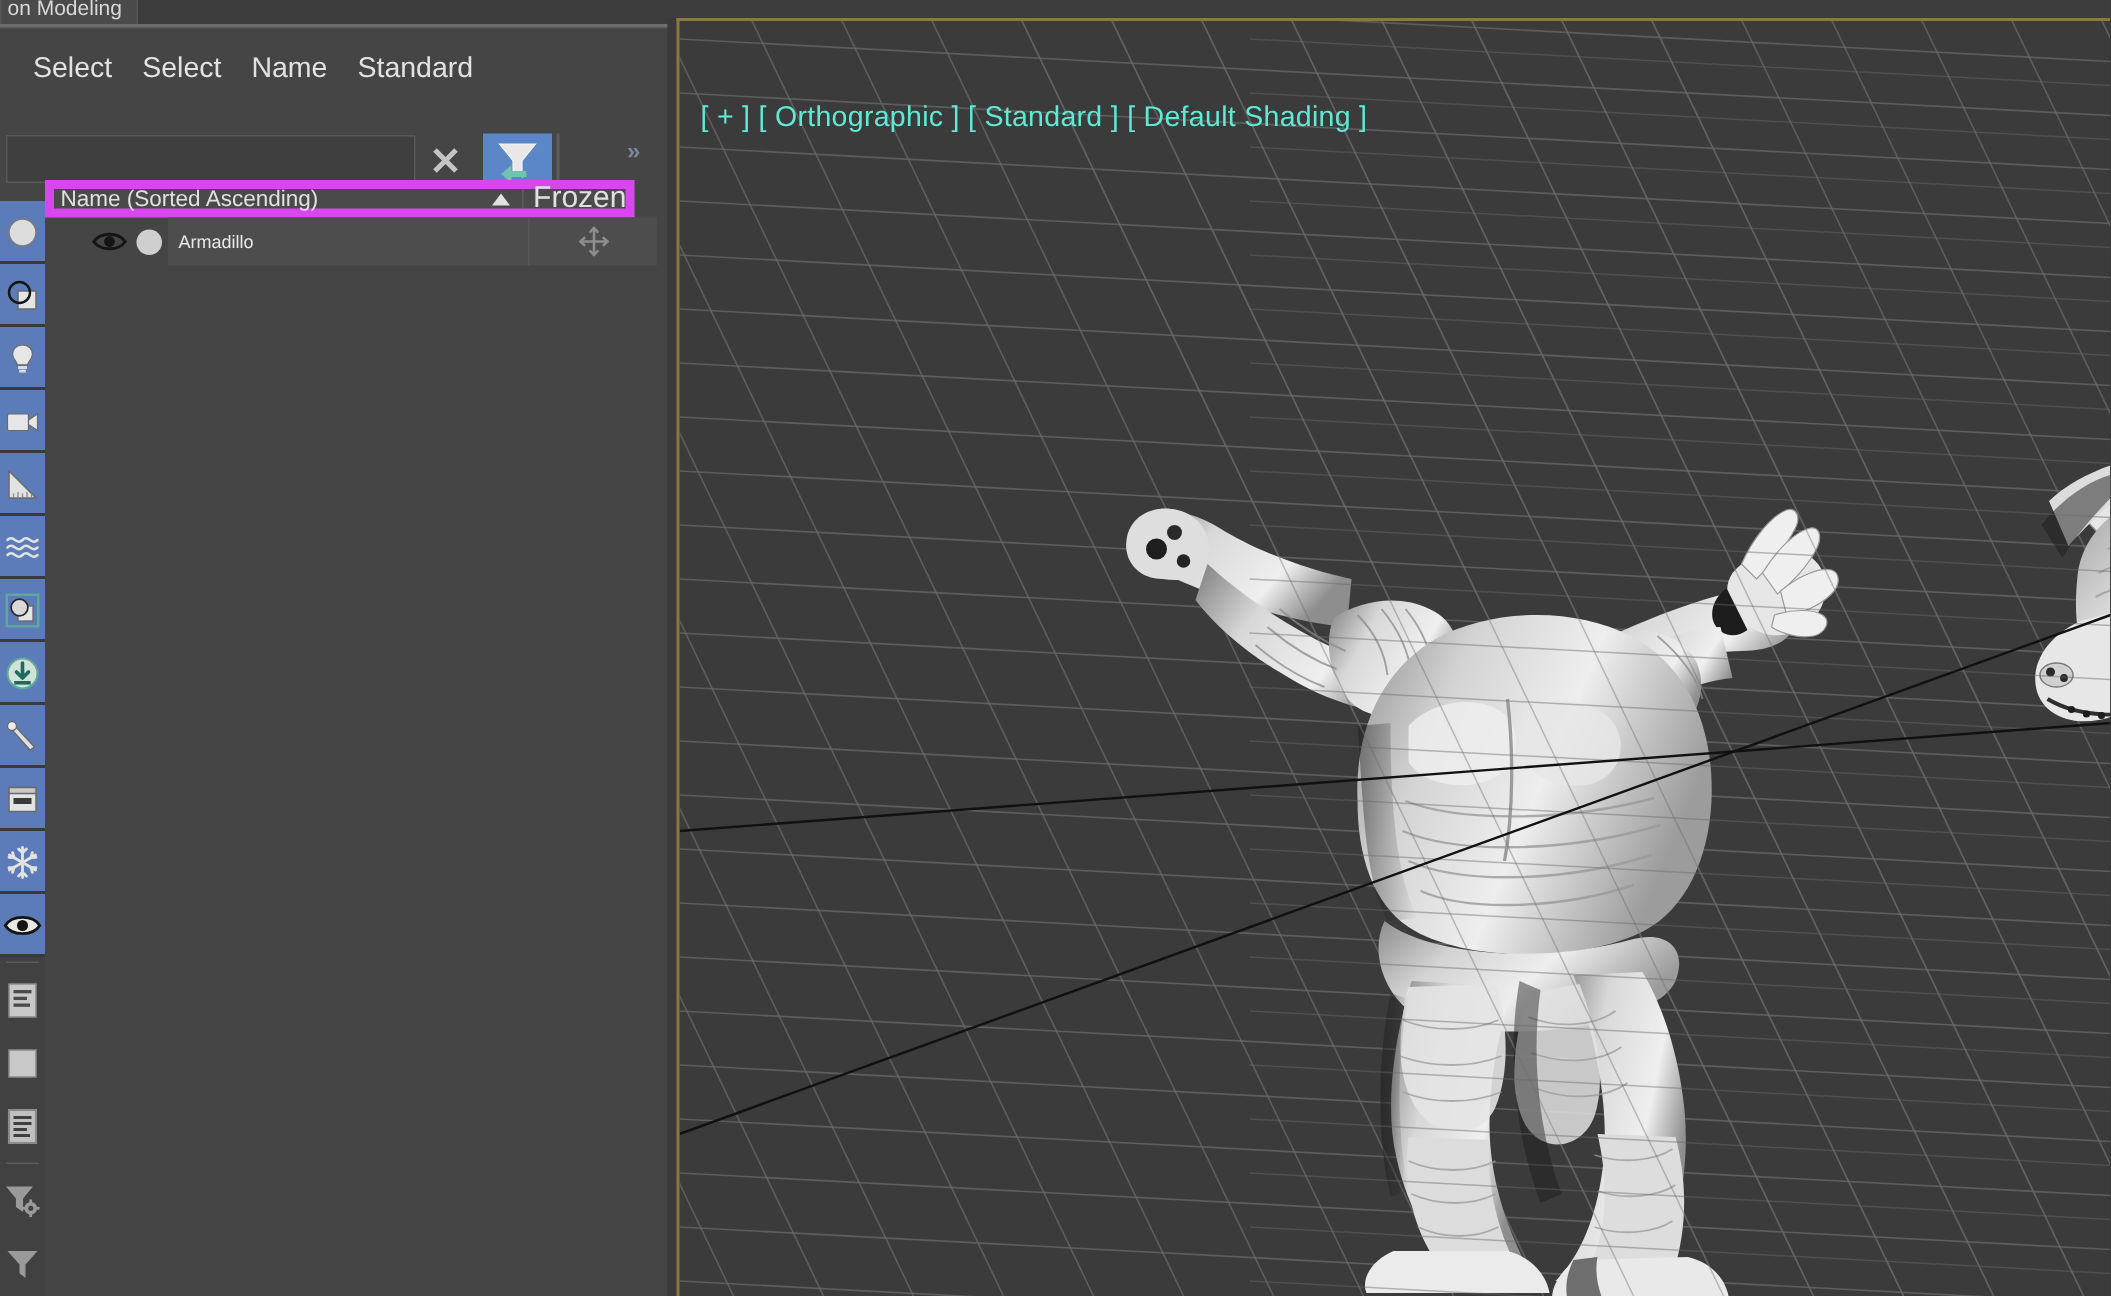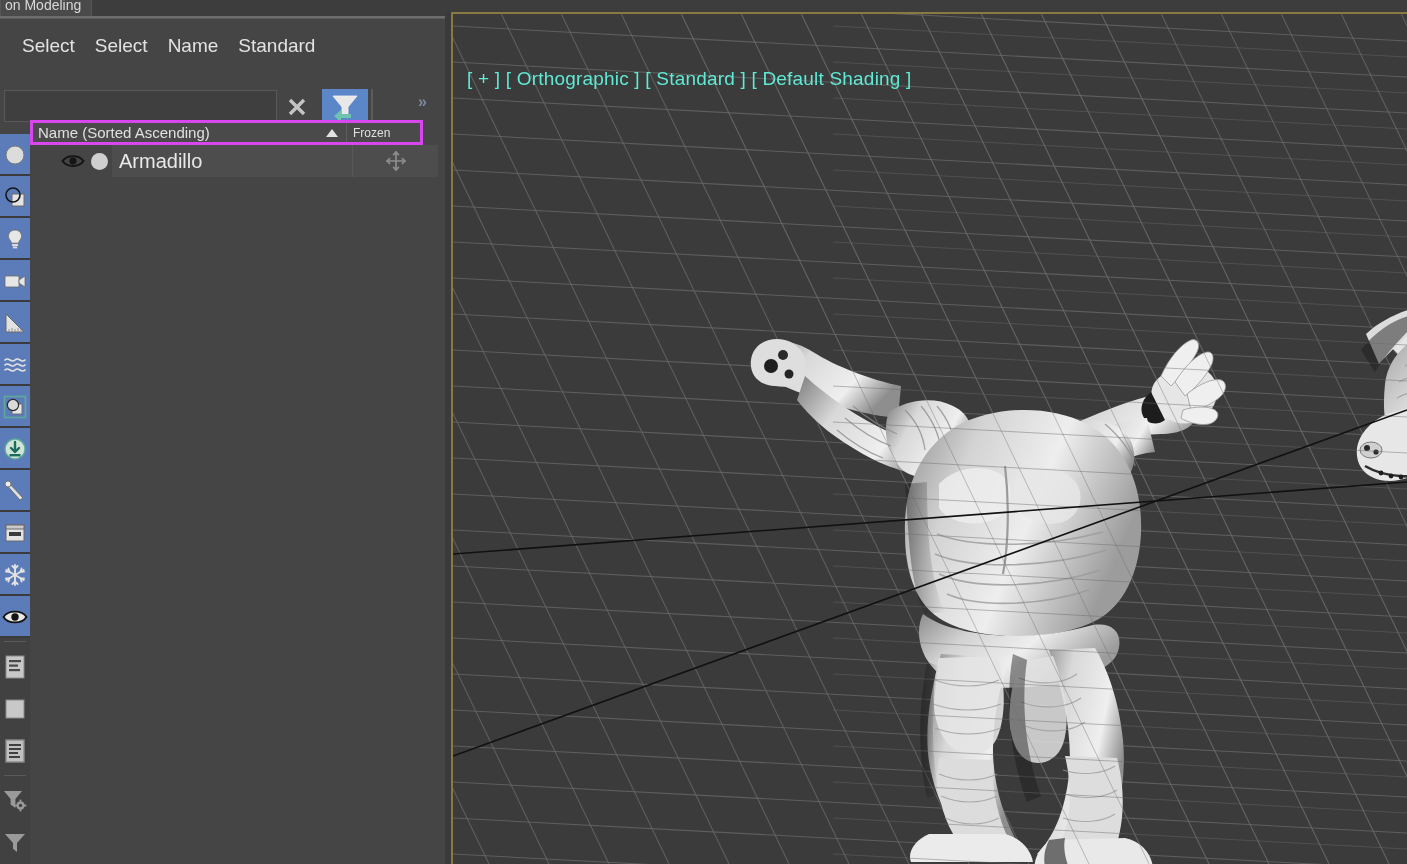--- a/index.html
+++ b/index.html
@@ -93,21 +93,21 @@
     color: #7b88a0; font-size: 16px; font-weight: bold;
     cursor: pointer; letter-spacing: -1px;
   }
 
   
   #column-header {
     position: absolute; left: 30px; top: 101px;
     width: 393px; height: 25px;
     display: flex;
     background: #4a4a4a;
-    border: 3px solid #d946ef;
+    border: 6px solid #d946ef;
     justify-content: center;
   }
   #col-name {
     flex: 0 0 314px;
     display: flex; align-items: center;
     padding-left: 5px;
     position: relative;
     border-right: 1px solid #5d5d5d;
     cursor: pointer;
   }
@@ -118,21 +118,21 @@
     border-left: 6px solid transparent;
     border-right: 6px solid transparent;
     border-bottom: 8px solid #e2e2e2;
   }
   #col-frozen {
     flex: 1;
     display: flex; align-items: center;
     padding-left: 6px;
     cursor: pointer;
   }
-  #col-frozen-label { color: #e0e0e0; font-size: 12px; white-space: nowrap; }
+  #col-frozen-label { color: #e0e0e0; font-size: 20px; white-space: nowrap; }
 
   
   #object-row {
     position: absolute; left: 30px; top: 126px;
     width: 408px; height: 32px;
     display: flex; align-items: center;
     cursor: pointer;
   }
   #row-indent { width: 30px; height: 1px; }
   #row-visibility-icon {
@@ -147,21 +147,21 @@
   #row-type-dot {
     width: 17px; height: 17px; border-radius: 50%;
     background: #cfcfcf;
   }
   #row-name-cell {
     flex: 0 0 240px; height: 32px;
     display: flex; align-items: center;
     padding-left: 7px;
     background: #4d4d4d;
   }
-  #row-name-label { color: #e8e8e8; font-size: 20px; white-space: nowrap; }
+  #row-name-label { color: #e8e8e8; font-size: 12px; white-space: nowrap; }
   #row-frozen-cell {
     flex: 1; height: 32px;
     display: flex; align-items: center; justify-content: center;
     background: #4d4d4d;
     border-left: 1px solid #585858;
   }
 
   
   #icon-column {
     position: absolute; left: 0; top: 115px;

